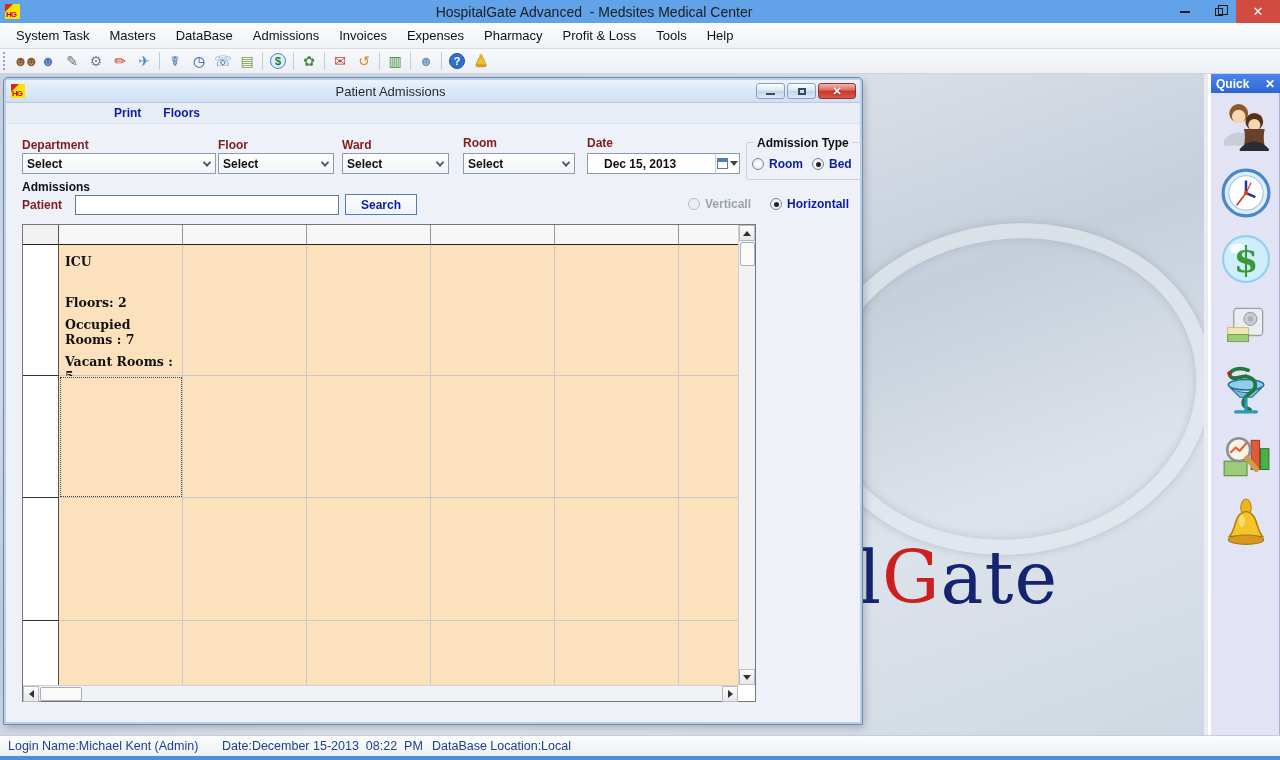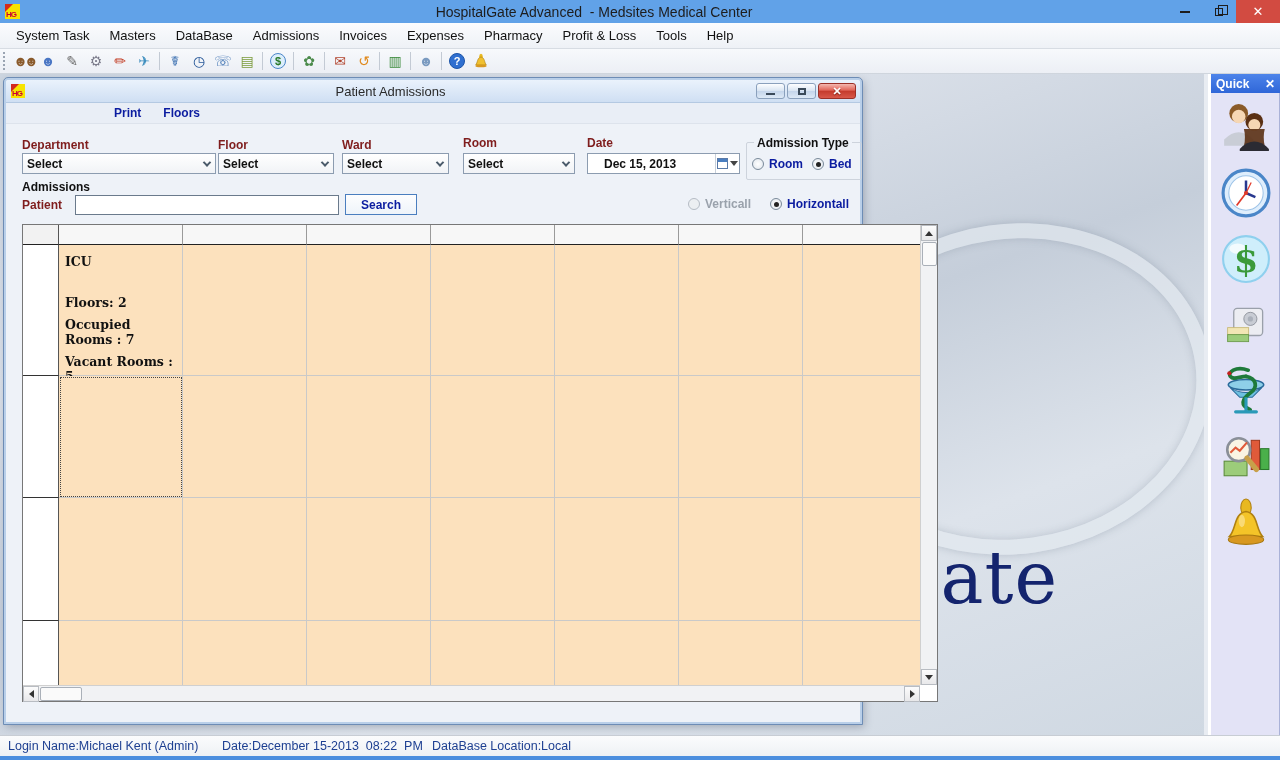--- a/index.html
+++ b/index.html
@@ -71,21 +71,21 @@
   .groupbox { position:absolute; border:1px solid #cdd3dc; border-radius:2px; }
   .radio { width:12px; height:12px; border-radius:50%; border:1px solid #7a8a9a; background:radial-gradient(#fff,#dfe5ec); display:inline-block; position:relative; vertical-align:-2px; }
   .radio.checked::after { content:""; position:absolute; left:3px; top:3px; width:5px; height:5px; border-radius:50%; background:#222; }
   .radio.disabled { border-color:#b5bcc5; background:#eceff2; }
   .radio-row { position:absolute; display:flex; align-items:center; gap:5px; font-size:12px; font-weight:bold; white-space:nowrap; }
 
   .txt-input { position:absolute; height:20px; border:1px solid #6a7a8c; background:#fff; font-family:"Liberation Sans",sans-serif; font-size:12px; padding:0 3px; }
   .btn-search { position:absolute; height:21px; width:72px; background:linear-gradient(#fdfdfe,#eef4fa); border:1px solid #4a7ebf; color:#0b1ca0; font-weight:bold; font-size:12px; font-family:"Liberation Sans",sans-serif; }
 
   
-  .grid { position:absolute; left:16px; top:144px; width:916px; height:478px; background:#fff; border:1px solid #777; }
+  .grid { position:absolute; left:16px; top:144px; width:734px; height:478px; background:#fff; border:1px solid #777; }
   .grid-main { position:absolute; left:0; top:0; right:17px; bottom:16px; overflow:hidden; display:flex; flex-direction:column; }
   .g-row { display:flex; flex:0 0 auto; }
   .g-head { height:20px; }
   .g-head .g-cell { background:#f7f7f7; border-right:1px solid #9a9a9a; border-bottom:1px solid #222; }
   .g-corner { width:36px; flex:0 0 36px; background:#f2f2f2; border-right:1px solid #555; border-bottom:1px solid #222; }
   .g-rowhead { width:36px; flex:0 0 36px; background:#fff; border-right:1px solid #555; border-bottom:1px solid #333; }
   .g-cell { width:124px; flex:0 0 124px; background:#fce1bd; border-right:1px solid #c9c9c9; border-bottom:1px solid #c9c9c9; }
   .g-cell.last { flex:1 1 auto; width:auto; border-right:none; }
   .g-cell.sel { outline:1px dotted #444; outline-offset:-2px; }
   .room-info { font-family:"DejaVu Serif",serif; font-weight:bold; font-size:12.5px; color:#111; padding:9px 0 0 6px; }

